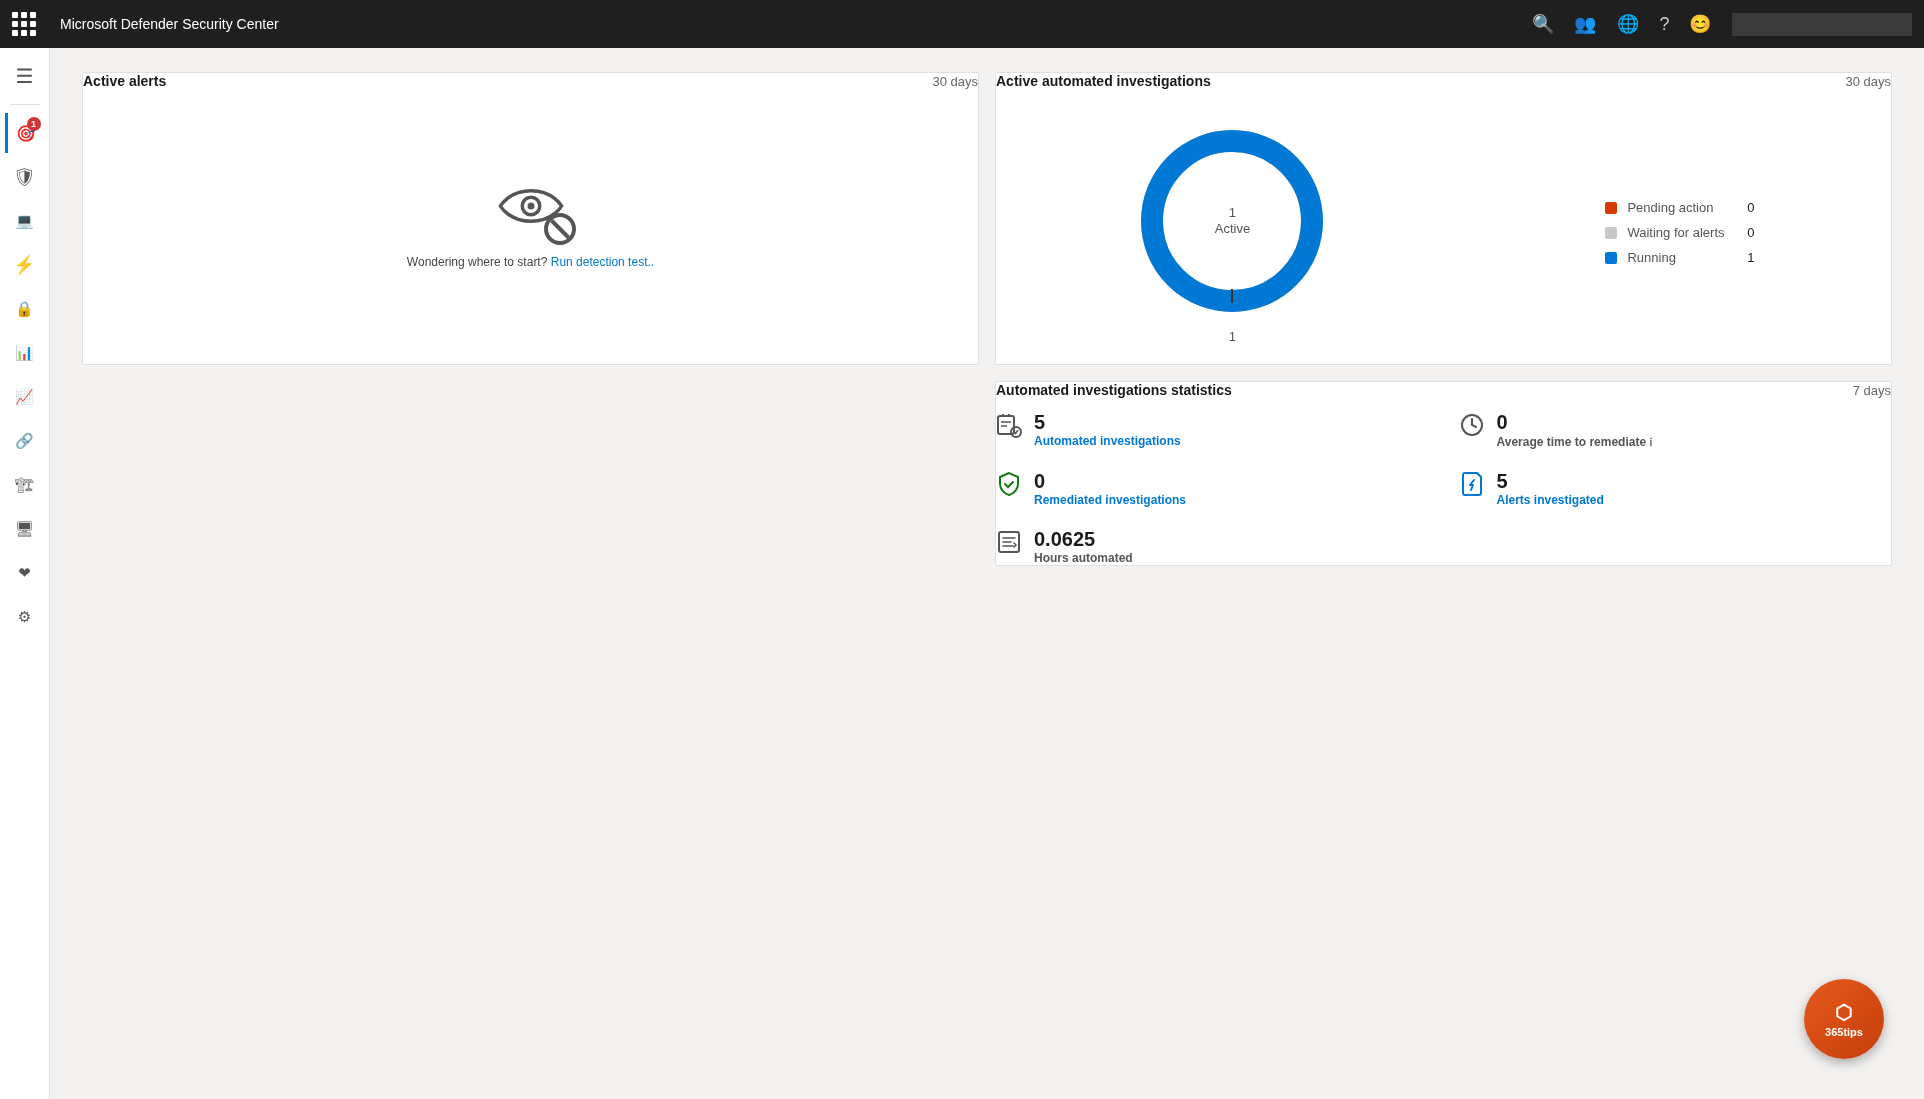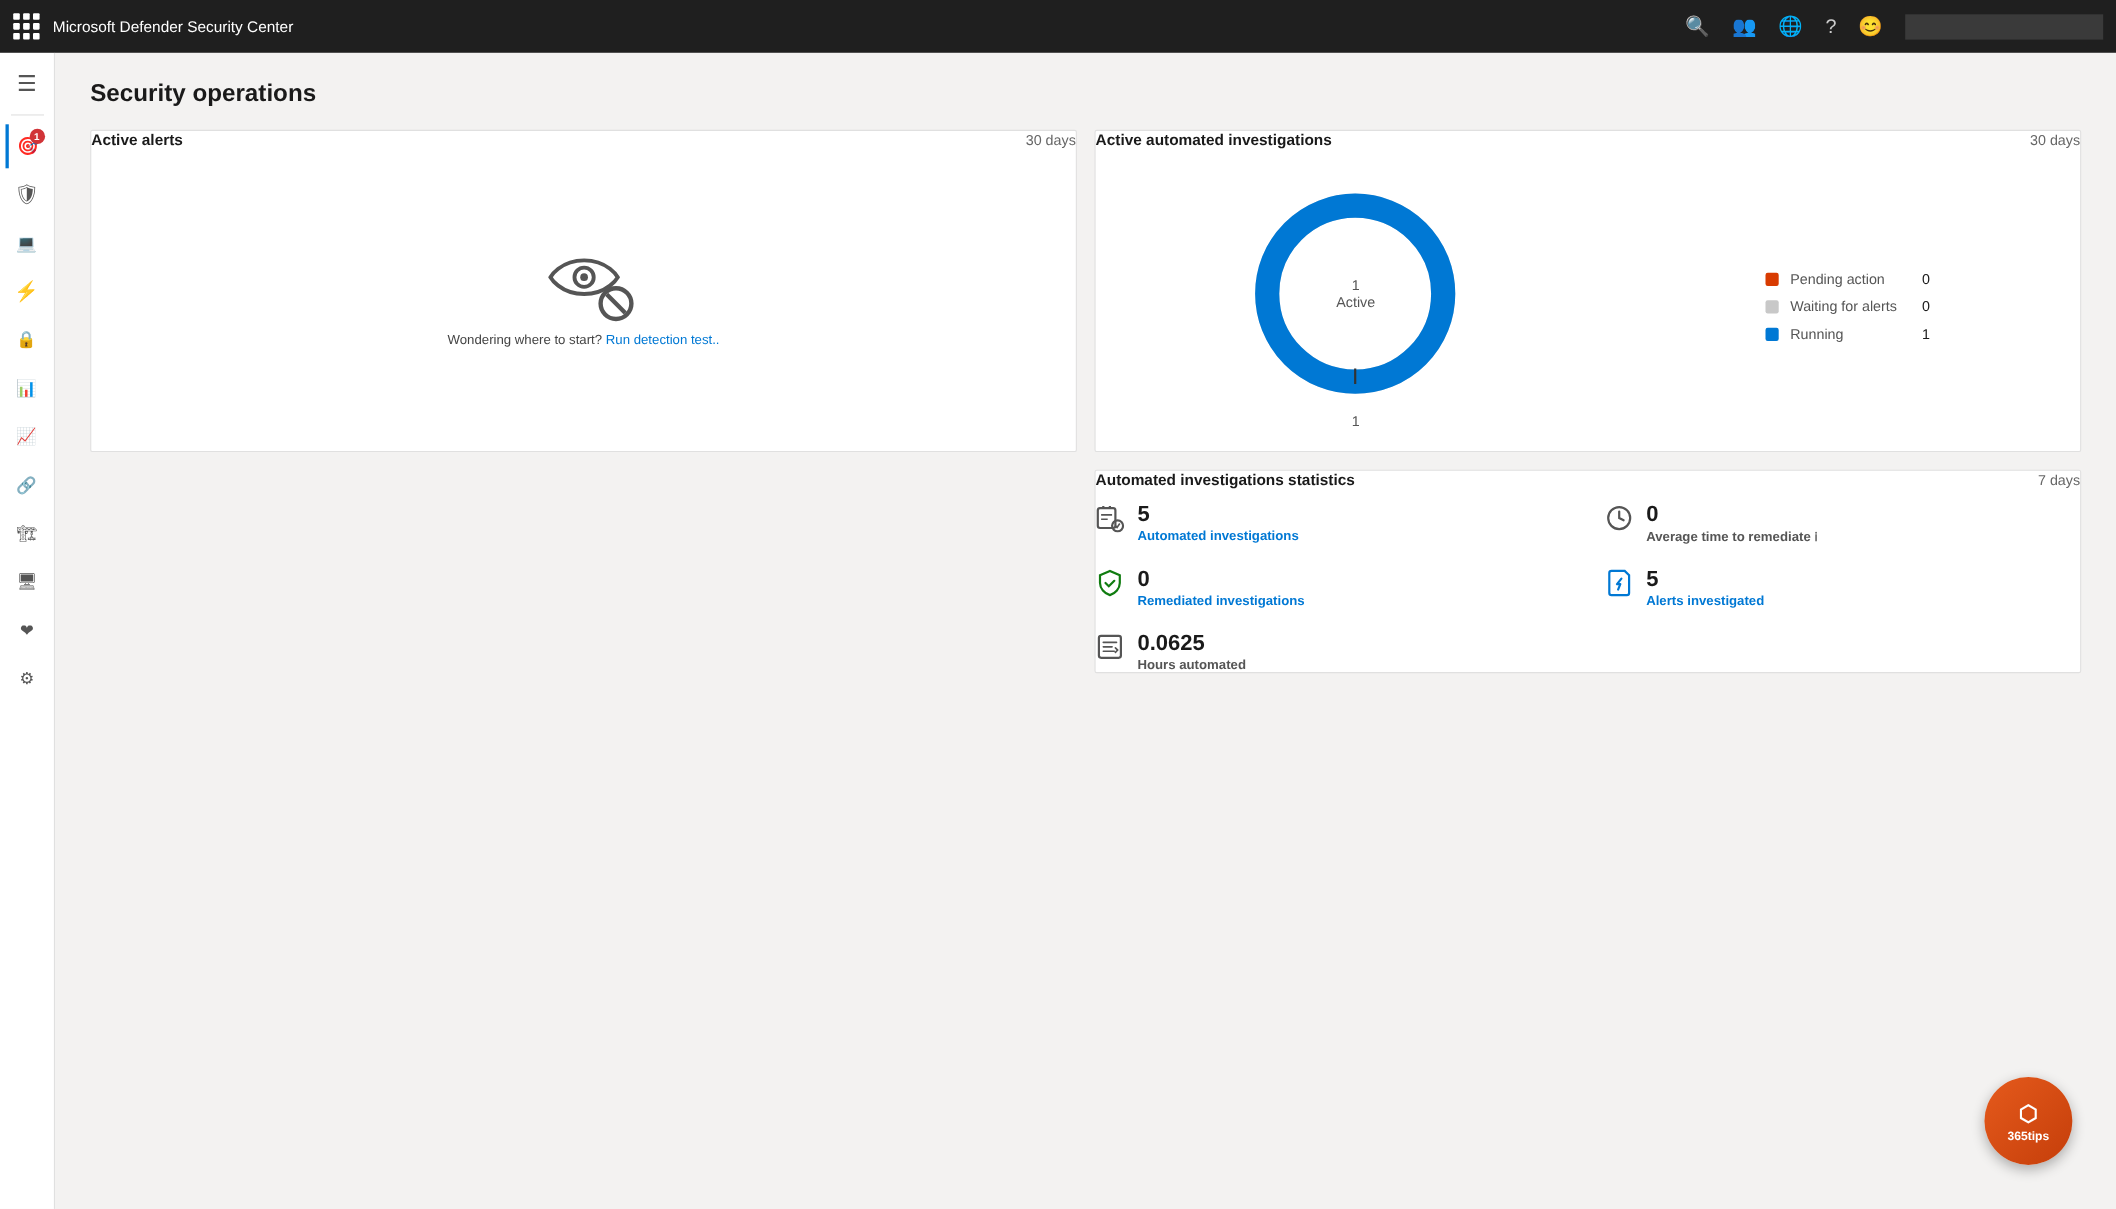--- a/index.html
+++ b/index.html
@@ -6,21 +6,21 @@
     body { font-family: 'Segoe UI', Arial, sans-serif; background: #f3f2f1; display: flex; flex-direction: column; height: 100vh; overflow: hidden; }
 
     
     .topbar {
       background: #1f1f1f;
       color: #fff;
       height: 48px;
       display: flex;
       align-items: center;
       padding: 0 12px;
-      gap: 12px;
+      gap: 24px;
       flex-shrink: 0;
     }
     .topbar-grid-icon {
       display: grid;
       grid-template-columns: repeat(3, 6px);
       gap: 3px;
       cursor: pointer;
     }
     .topbar-grid-icon span {
       width: 6px; height: 6px;
@@ -346,21 +346,20 @@
     <div class="sidebar-item" style="font-size:15px;">📈</div>
     <div class="sidebar-item" style="font-size:15px;">🔗</div>
     <div class="sidebar-item" style="font-size:15px;">🏗</div>
     <div class="sidebar-item" style="font-size:15px;">🖥</div>
     <div class="sidebar-item" style="font-size:15px;">❤</div>
     <div class="sidebar-item" style="font-size:15px;">⚙</div>
   </div>
 
   <div class="content-area">
 
-    <h1 class="page-title">Security operations</h1>
 
     <div class="cards-grid">
 
       <div class="card">
         <div class="card-header">
           <span class="card-title">Active alerts</span>
           <span class="card-timeframe">30 days</span>
         </div>
         <div class="empty-state">
           <div class="eye-no-icon">

